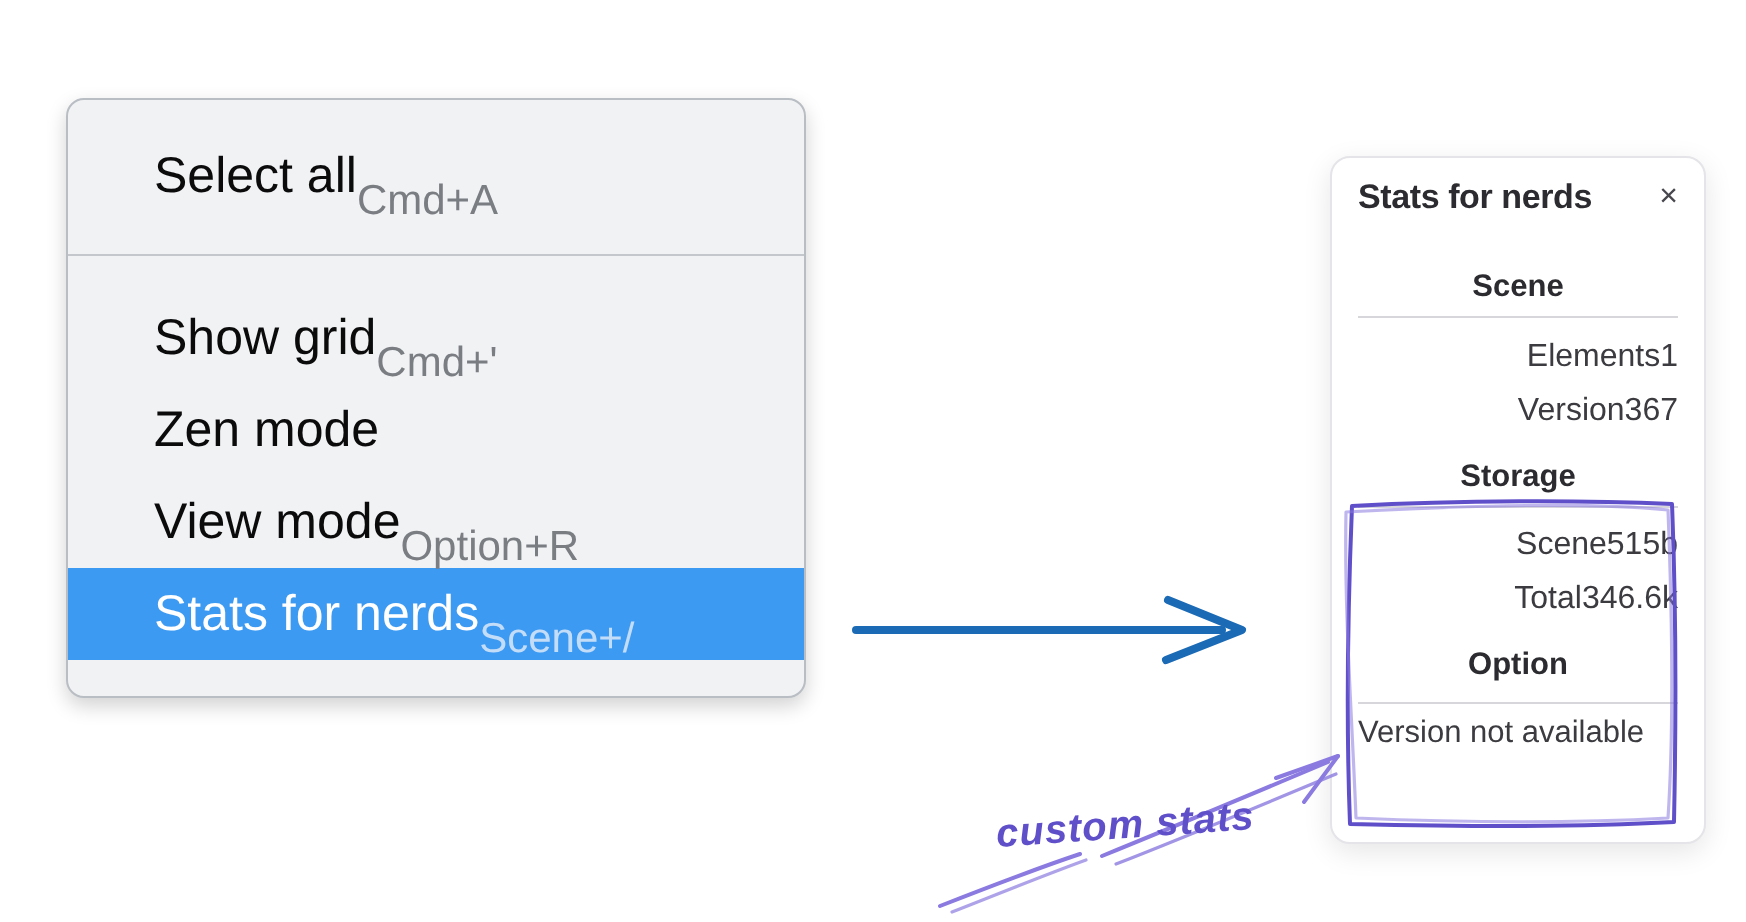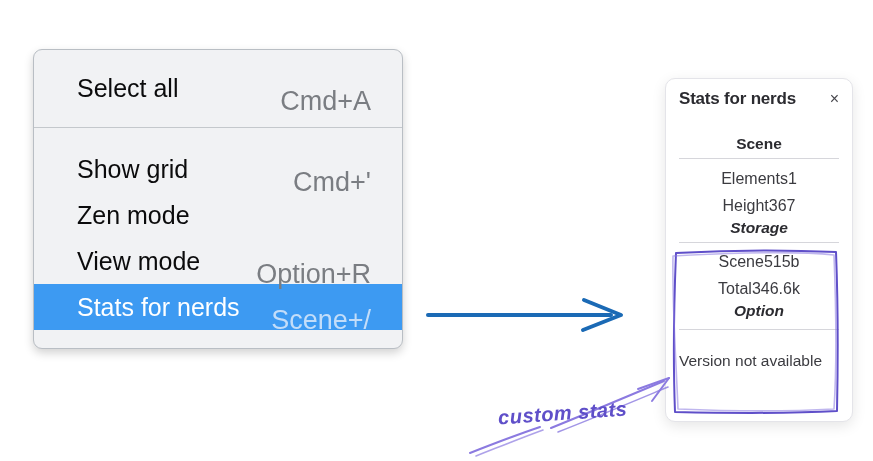--- a/index.html
+++ b/index.html
@@ -30,52 +30,52 @@
     position:absolute;left:33px;top:49px;width:370px;height:300px;
     background:var(--menu-bg);
     border:1.5px solid var(--menu-border);
     border-radius:9px;
     box-shadow:0 4px 10px rgba(0,0,0,.18);
     padding-top:15px;
     overflow:hidden;
     z-index:2;
   }
   .menu-item{
-    height:46px;display:flex;align-items:center;justify-content:space-between;
+    height:46px;display:flex;align-items:center;
     padding:0 31px 0 43px;
     font-size:25px;color:var(--menu-text);
     cursor:default;white-space:nowrap;
   }
-  .mi-shortcut{font-size:27px;color:var(--menu-shortcut);margin-top:26px;}
+  .mi-shortcut{font-size:21px;color:var(--menu-shortcut);margin-top:26px;}
   .menu-sep{height:0;border-top:1.5px solid var(--menu-separator);margin:16px 0 18px 0;}
   .menu-item.active{background:var(--highlight);color:var(--highlight-text);}
   .menu-item.active .mi-shortcut{color:var(--highlight-shortcut);}
 
   
   .panel{
     position:absolute;left:665px;top:78px;width:188px;height:344px;
     background:var(--panel-bg);
     border:1px solid var(--panel-border);
     border-radius:10px;
     box-shadow:0 4px 14px rgba(0,0,0,.10);
     padding:11px 13px;
     color:var(--panel-text);
     z-index:2;
   }
   .panel-header{display:flex;justify-content:space-between;align-items:center;height:18px;}
   .panel-title{font-weight:bold;font-size:17px;color:var(--panel-heading);letter-spacing:-.2px;}
   .panel-close{font-size:16px;color:#47474d;line-height:1;cursor:pointer;}
   .sec-heading{text-align:center;font-weight:bold;font-size:15.5px;line-height:17px;color:var(--panel-heading);}
   .rule{border:none;border-top:1px solid var(--panel-rule);height:0;margin:6px 0 0 0;}
-  .stat-row{display:flex;justify-content:center;font-size:16px;line-height:16px;margin-top:11px;}
+  .stat-row{display:flex;justify-content:flex-end;font-size:16px;line-height:16px;margin-top:11px;}
   .stat-row.first{margin-top:12px;}
   .sec-heading.scene{margin-top:27px;}
-  .sec-heading.later{margin-top:5px;font-style:italic;}
+  .sec-heading.later{margin-top:16px;}
   .rule.version{margin-top:10px;}
-  .panel-note{font-size:15.5px;line-height:16px;margin-top:23px;color:var(--panel-text);white-space:nowrap;}
+  .panel-note{font-size:15.5px;line-height:16px;margin-top:7px;color:var(--panel-text);white-space:nowrap;}
 
   
   .overlay{position:absolute;left:0;top:0;width:873px;height:461px;z-index:5;pointer-events:none;}
   .flow{stroke:var(--flow-arrow);stroke-width:4;fill:none;stroke-linecap:round;stroke-linejoin:round;}
   .anno{stroke:var(--annotation);stroke-width:2;fill:none;stroke-linecap:round;stroke-linejoin:round;}
   .anno.light{stroke:var(--annotation-light);}
   .anno.thin{stroke-width:1.6;}
 
   .annotation-text{
     position:absolute;left:498px;top:402px;
@@ -121,21 +121,21 @@
       <span class="panel-close">×</span>
     </div>
 
     <div class="sec-heading scene">Scene</div>
     <hr class="rule">
     <div class="stat-row first">
       <span>Elements</span>
       <span>1</span>
     </div>
     <div class="stat-row">
-      <span>Height</span>
+      <span>Version</span>
       <span>367</span>
     </div>
 
     <div class="sec-heading later">Storage</div>
     <hr class="rule">
     <div class="stat-row">
       <span>Scene</span>
       <span>515b</span>
     </div>
     <div class="stat-row">

